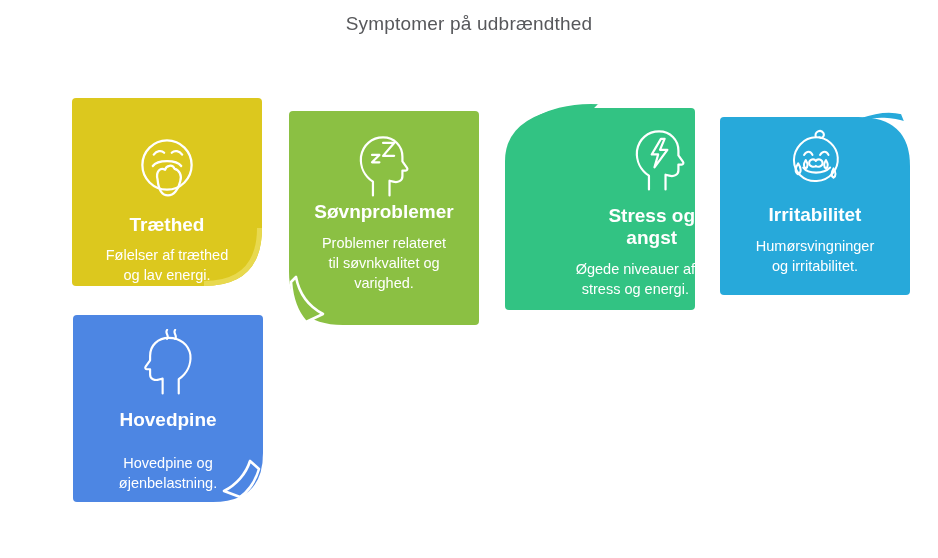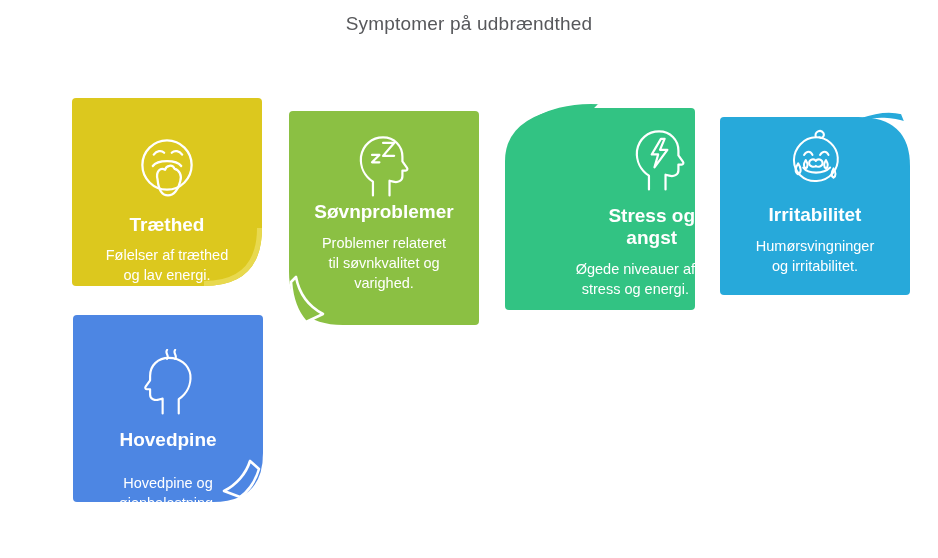--- a/index.html
+++ b/index.html
@@ -15,21 +15,21 @@
   .card-title { font-size:19px; font-weight:700; margin:0; white-space:pre-line; line-height:1.15; }
   .card-desc  { font-size:14.5px; margin:0; white-space:pre-line; line-height:1.38; }
   .icon { display:block; }
   .icon path, .icon circle { fill:none; stroke:#ffffff; stroke-width:2.4;
                              stroke-linecap:round; stroke-linejoin:round; }
   
   .c1 .card-content { padding-top:32px; } .c1 .card-title { margin-top:12px; } .c1 .card-desc { margin-top:9px; }
   .c2 .card-content { padding-top:20px; } .c2 .card-title { } .c2 .card-desc { margin-top:10px; }
   .c3 .card-content { padding-top:20px;align-items:flex-end; } .c3 .card-title { margin-top:10px; } .c3 .card-desc { margin-top:10px; }
   .c4 .card-content { padding-top:18px; } .c4 .card-title { margin-top:12px; } .c4 .card-desc { margin-top:10px; }
-  .c5 .card-content { padding-top:34px; } .c5 .card-title { margin-top:12px; } .c5 .card-desc { margin-top:22px; }
+  .c5 .card-content { padding-top:14px; } .c5 .card-title { margin-top:12px; } .c5 .card-desc { margin-top:22px; }
 </style>
 </head>
 <body>
 
 <div class="canvas">
 
   <div class="page-title">Symptomer på udbrændthed</div>
 
   <div class="card c1" style="left:72px; top:98px; width:190px; height:188px;">
     <svg class="card-bg" viewBox="0 0 190 188">

